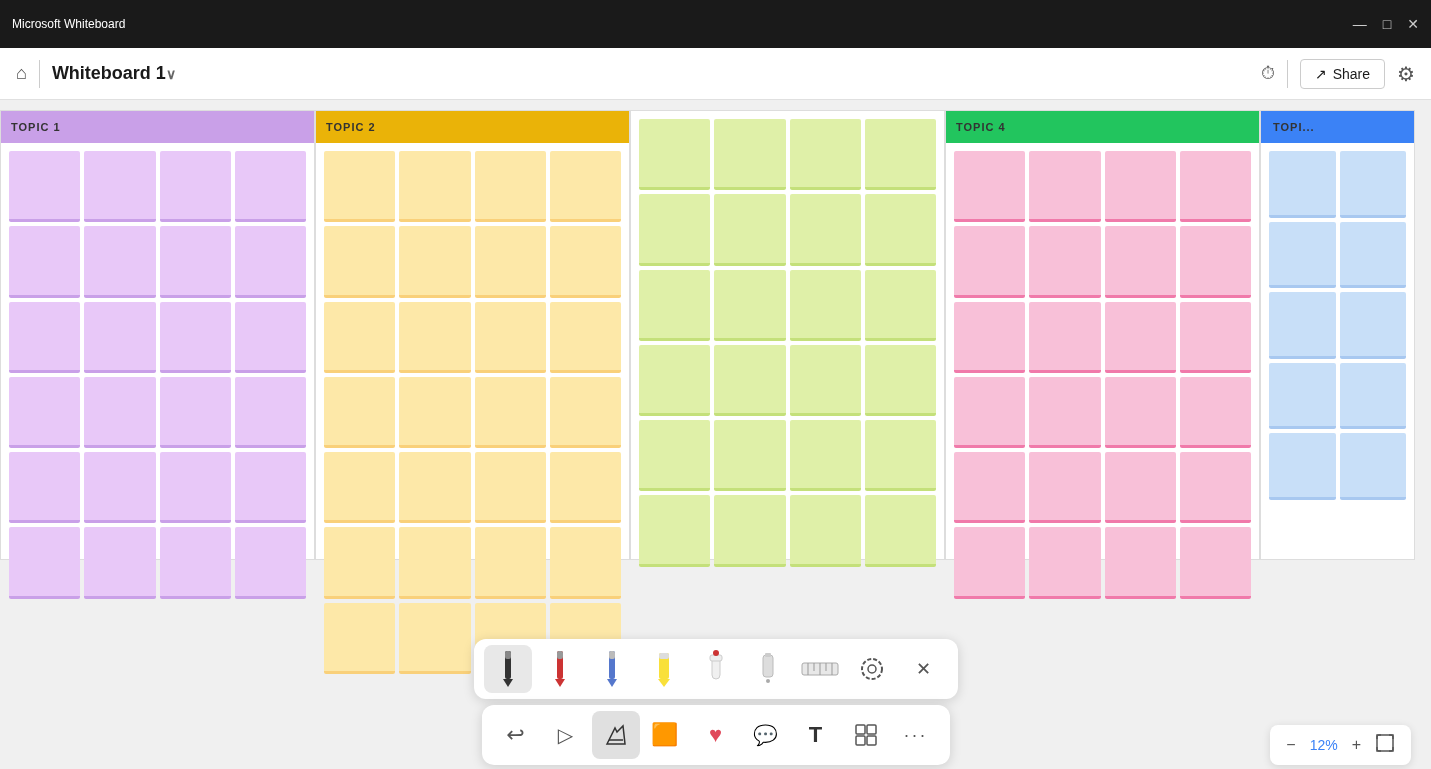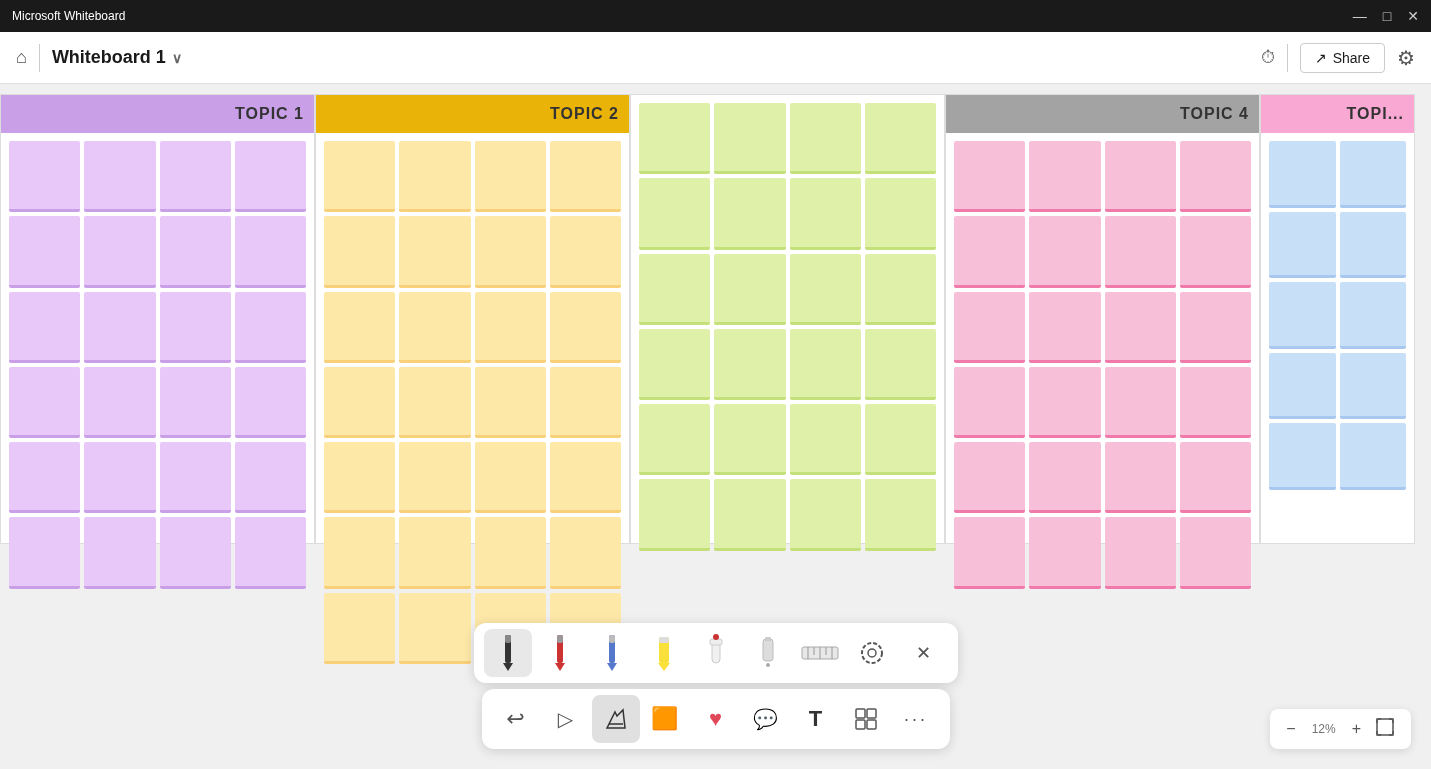--- a/index.html
+++ b/index.html
@@ -1,21 +1,21 @@
 <!DOCTYPE html>
 <html><head>
   <meta charset="utf-8">
   <style>
     * { margin: 0; padding: 0; box-sizing: border-box; }
     body { font-family: 'Segoe UI', Arial, sans-serif; background: #f3f3f3; width: 1431px; height: 769px; overflow: hidden; }
 
     
     .title-bar {
       background: #1a1a1a;
-      height: 32px;
+      height: 48px;
       display: flex;
       align-items: center;
       justify-content: space-between;
       padding: 0 12px;
       color: white;
       font-size: 12px;
     }
     .title-bar-left { display: flex; align-items: center; gap: 8px; }
     .title-bar-controls { display: flex; gap: 16px; align-items: center; }
     .title-bar-controls span { cursor: pointer; font-size: 14px; color: #ccc; }
@@ -25,21 +25,21 @@
       background: white;
       height: 52px;
       display: flex;
       align-items: center;
       padding: 0 16px;
       border-bottom: 1px solid #e0e0e0;
       gap: 12px;
     }
     .app-bar-home { font-size: 18px; color: #555; cursor: pointer; }
     .app-bar-divider { width: 1px; height: 28px; background: #ccc; }
-    .app-bar-title { font-size: 18px; font-weight: 600; color: #1a1a1a; display: flex; align-items: center; gap: 6px; cursor: pointer; }
+    .app-bar-title { font-size: 18px; font-weight: 600; color: #1a1a1a; display: flex; align-items: center; cursor: pointer; }
     .app-bar-title .chevron { font-size: 14px; color: #666; }
     .app-bar-right { margin-left: auto; display: flex; align-items: center; gap: 12px; }
     .timer-icon { font-size: 18px; color: #555; cursor: pointer; }
     .share-button {
       display: flex; align-items: center; gap: 6px;
       border: 1px solid #ccc; border-radius: 4px;
       padding: 6px 14px; cursor: pointer; font-size: 14px; color: #1a1a1a;
       background: white;
     }
     .settings-icon { font-size: 20px; color: #555; cursor: pointer; }
@@ -66,22 +66,22 @@
     .kanban-column {
       width: 315px;
       background: white;
       border: 1px solid #ddd;
       display: flex;
       flex-direction: column;
     }
 
     .kanban-header {
       padding: 10px;
-      text-align: right;
-      font-size: 16px;
+      text-align: left;
+      font-size: 11px;
       font-weight: 600;
       letter-spacing: 1px;
       color: #333;
     }
 
     .kanban-body {
       flex: 1;
       padding: 8px;
       display: grid;
       grid-template-columns: repeat(4, 1fr);
@@ -97,24 +97,24 @@
     
     .col-purple .kanban-header { background: #c9a0e8; }
     .col-purple .sticky-note { background: #e8c8f8; border-bottom: 3px solid #c9a0e8; }
 
     .col-orange .kanban-header { background: #eab308; }
     .col-orange .sticky-note { background: #fde8a8; border-bottom: 3px solid #f9d07a; }
 
     .col-green .kanban-header { background: #c4e07a; }
     .col-green .sticky-note { background: #dff0a8; border-bottom: 3px solid #c4e07a; }
 
-    .col-pink .kanban-header { background: #a3a3a3; }
+    .col-pink .kanban-header { background: #22c55e; }
     .col-pink .sticky-note { background: #f8c0d8; border-bottom: 3px solid #f07aaa; }
 
-    .col-blue .kanban-header { background: #f9a8d4; padding-left: 12px; }
+    .col-blue .kanban-header { background: #3b82f6; padding-left: 12px; }
     .col-blue .sticky-note { background: #c8dff8; border-bottom: 3px solid #a8c8f0; }
 
     
     .toolbar-container {
       position: absolute;
       bottom: 20px;
       left: 50%;
       transform: translateX(-50%);
       display: flex;
       flex-direction: column;
@@ -174,21 +174,21 @@
     .zoom-btn {
       cursor: pointer;
       font-size: 16px;
       color: #555;
       border: none;
       background: none;
       padding: 2px 4px;
       border-radius: 4px;
     }
 
-    .zoom-percent { font-size: 12px; color: #737373; min-width: 36px; text-align: center; }
+    .zoom-percent { font-size: 14px; color: #3b82f6; min-width: 36px; text-align: center; }
     .zoom-fit-btn { font-size: 16px; cursor: pointer; color: #555; border: none; background: none; padding: 2px 4px; border-radius: 4px; }
   </style>
 </head>
 <body>
 
 <div class="title-bar">
   <div class="title-bar-left">
     <span>Microsoft Whiteboard</span>
   </div>
   <div class="title-bar-controls">

